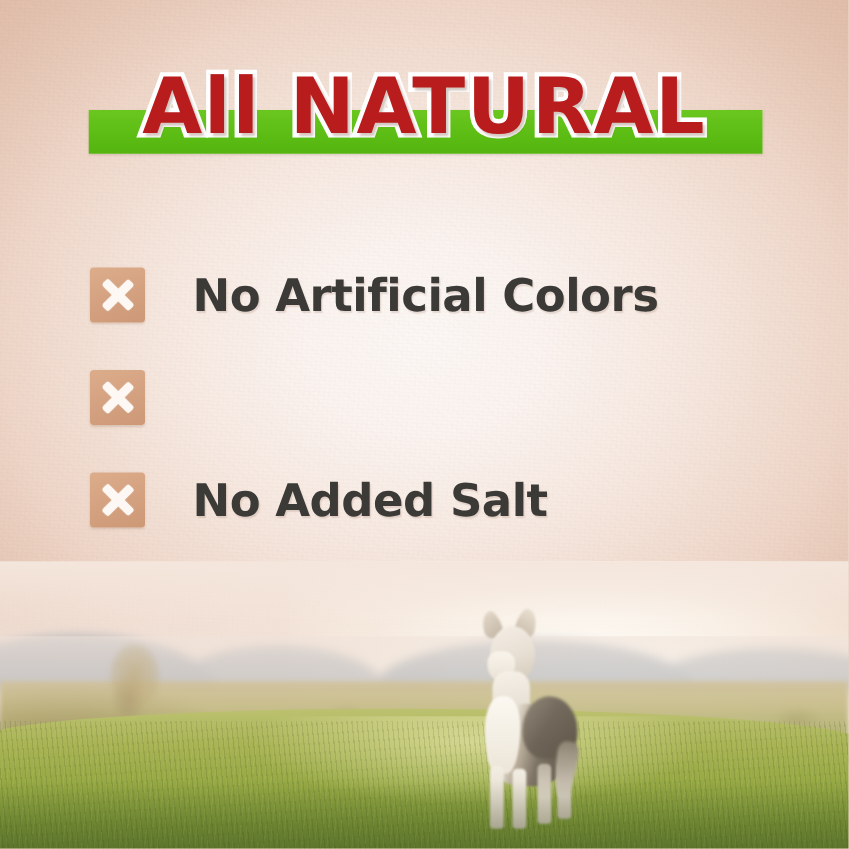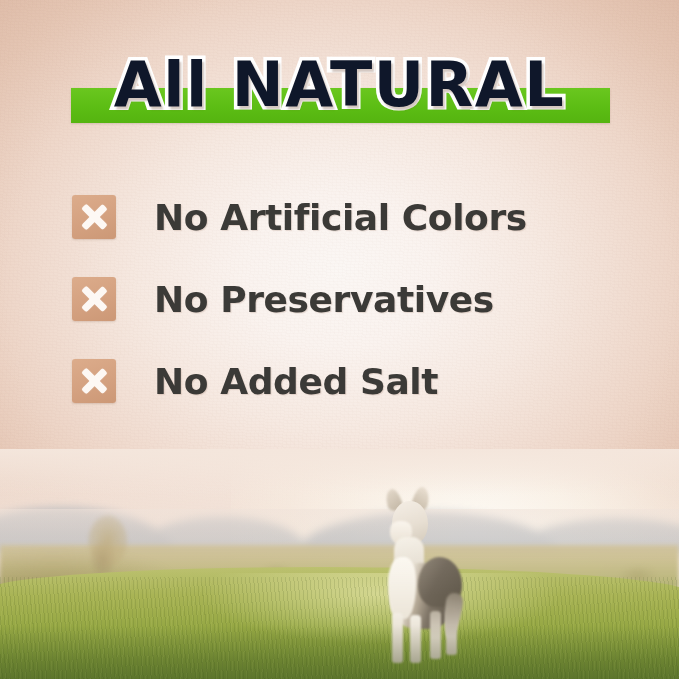--- a/index.html
+++ b/index.html
@@ -58,36 +58,36 @@
   }
   .headline-text {
     position:absolute;
     left:0; right:0; top:0;
     text-align:center;
     font-family:"DejaVu Sans", sans-serif;
     font-size:62px;
     font-weight:bold;
     letter-spacing:1.5px;
     line-height:74px;
-    color:#0f172a;
+    color:#b91c1c;
     -webkit-text-stroke:7px #ffffff;
     paint-order:stroke fill;
     text-shadow:2px 3px 2px rgba(110,70,45,.30);
     white-space:nowrap;
   }
 
   
   #claims {
     position:absolute;
     left:72px; top:176px;
     width:560px;
   }
   .claim-row {
     display:flex;
-    align-items:center;
+    align-items:flex-end;
     height:82px;
   }
   .x-box {
     position:relative;
     flex:0 0 auto;
     width:44px; height:44px;
     background:linear-gradient(160deg,#dcac8b 0%,#d4a180 55%,#cc9876 100%);
     border-radius:3px;
     box-shadow:0 1px 2px rgba(130,90,65,.22);
   }
@@ -345,21 +345,20 @@
   <div id="claims">
 
     <div class="claim-row">
       <span class="x-box"></span>
       <span class="claim-label">No Artificial Colors</span>
     </div>
 
 
     <div class="claim-row">
       <span class="x-box"></span>
-      <span class="claim-label">No Preservatives</span>
     </div>
 
     <div class="claim-row">
       <span class="x-box"></span>
       <span class="claim-label">No Added Salt</span>
     </div>
 
   </div>
 
   <div id="photo">

